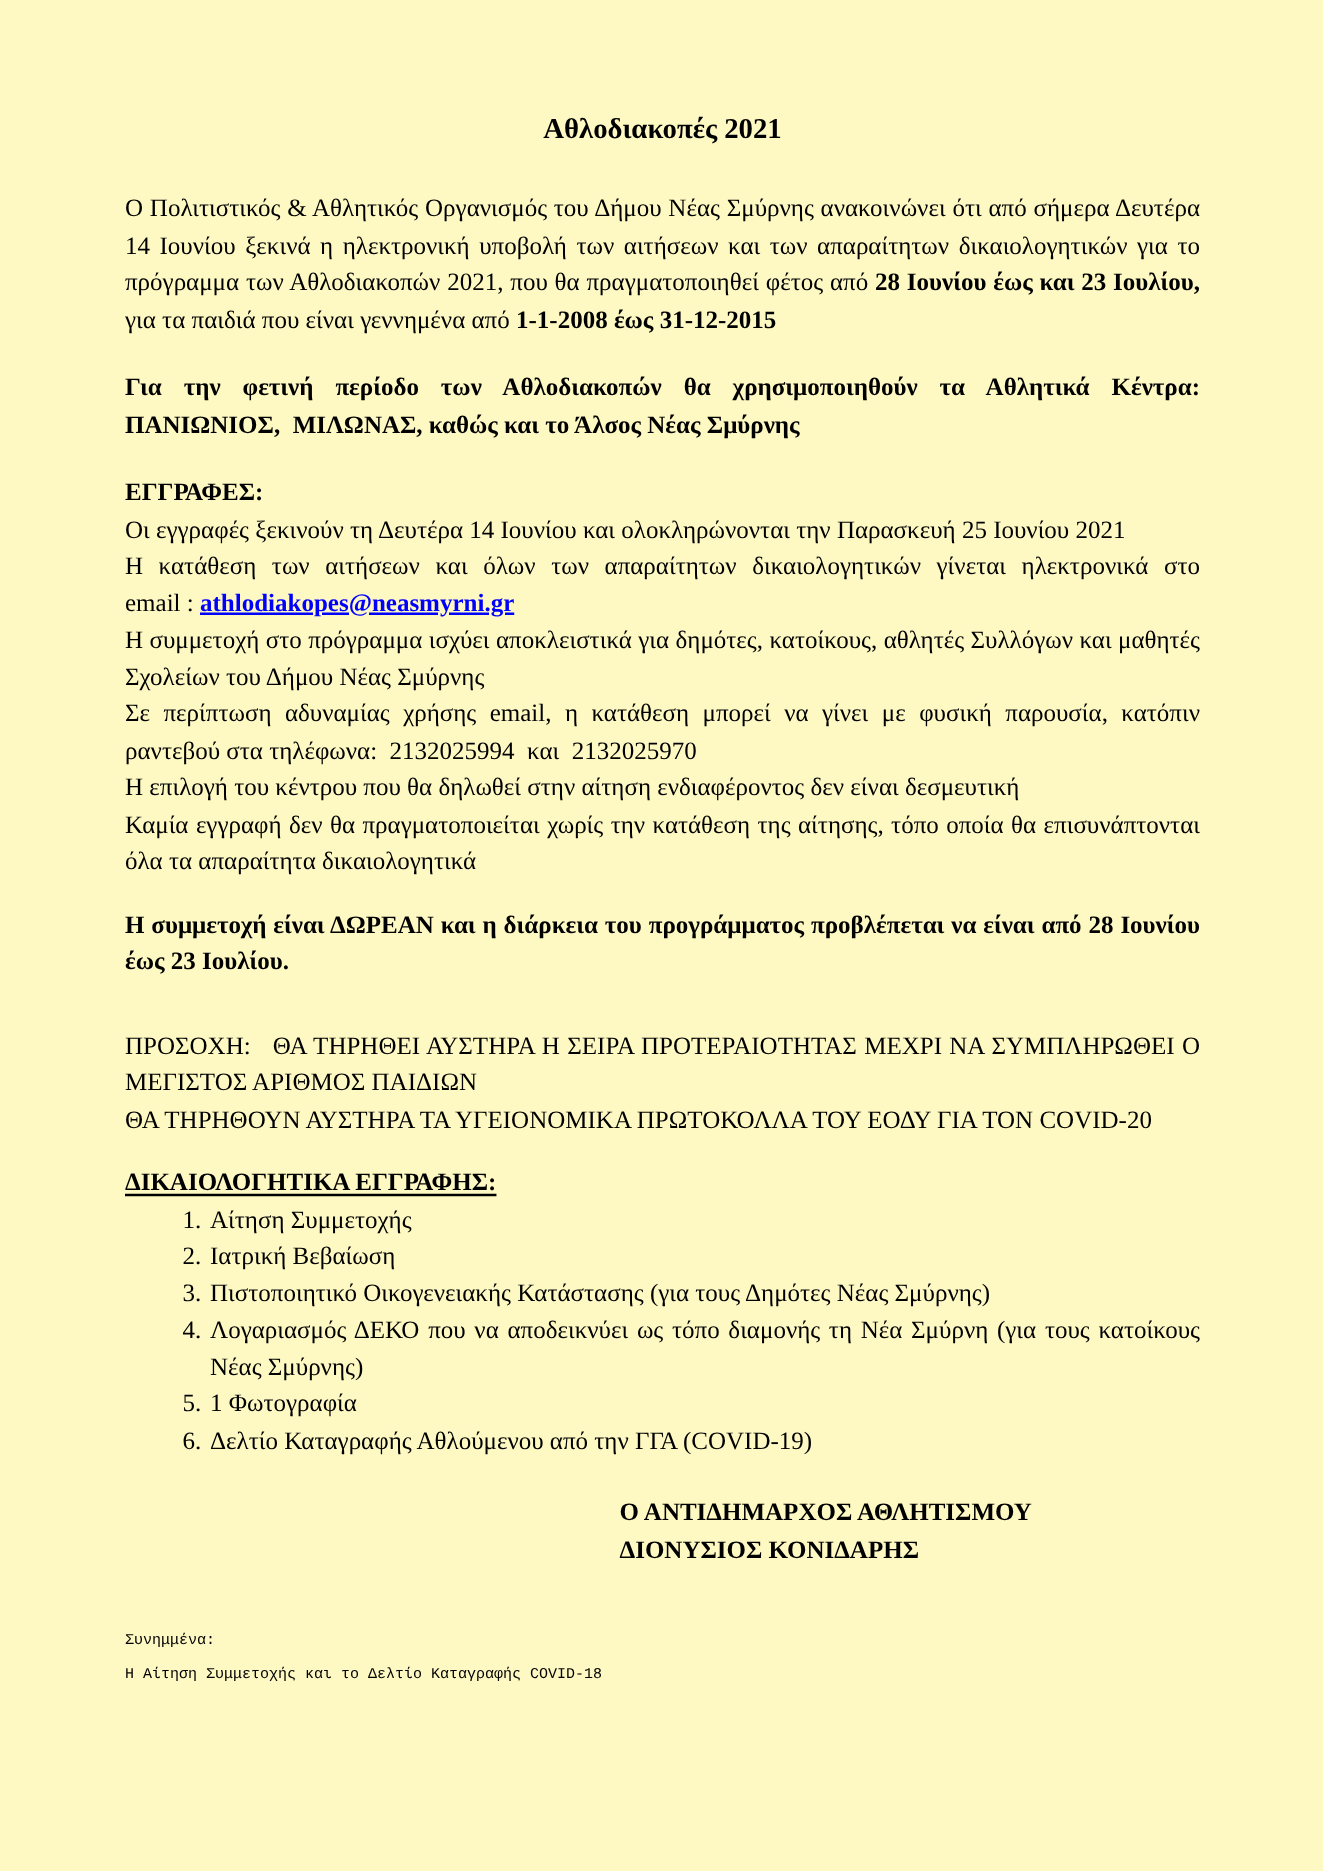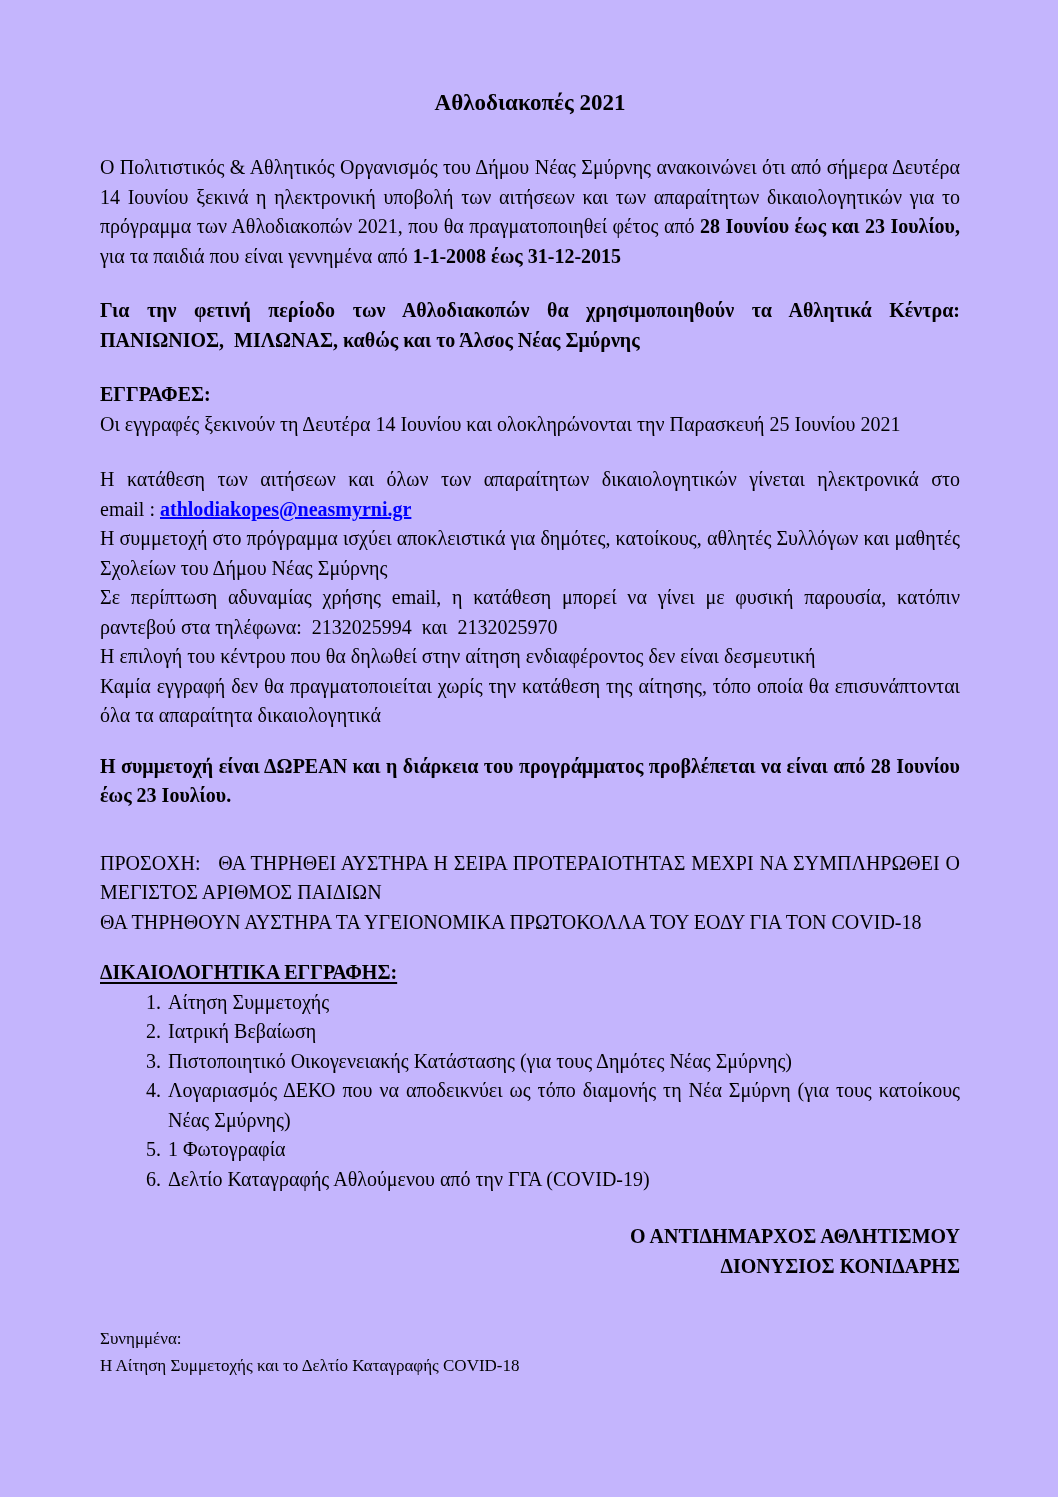--- a/index.html
+++ b/index.html
@@ -5,21 +5,21 @@
   html, body {
     margin: 0;
     padding: 0;
     background: #ffffff;
   }
   .page {
     position: relative;
     width: 1058px;
     height: 1497px;
     box-sizing: border-box;
-    background: #c4b5fd;
+    background: #fef9c3;
     color: #000000;
     padding: 88px 98px 40px 100px;
     font-family: "Liberation Serif", "DejaVu Serif", serif;
     font-size: 20px;
     line-height: 29.5px;
     overflow: hidden;
   }
   p { margin: 0; }
   .title {
     font-size: 23px;
@@ -28,21 +28,21 @@
     margin: 0 0 35px 0;
     line-height: 30px;
   }
   .just { text-align: justify; }
   .force-just { text-align: justify; text-align-last: justify; }
   .pre { white-space: pre-wrap; }
   .bold { font-weight: 700; }
   .mt21 { margin-top: 21px; }
   .mt23 { margin-top: 38px; }
   .mt25 { margin-top: 25px; }
-  .mt26 { margin-top: 26px; }
+  .mt26 { }
   .email-link {
     color: #0000FF;
     font-weight: 700;
     text-decoration: underline;
     cursor: pointer;
   }
   .docs-heading {
     font-size: 20px;
     font-weight: 700;
     text-decoration: underline;
@@ -53,27 +53,27 @@
     margin: 0;
     padding: 0 0 0 66px;
   }
   ol.docs li {
     text-align: justify;
     padding-left: 2px;
   }
   .sig-block {
     width: 54%;
     margin: 28px 0 0 auto;
-    text-align: right;
+    text-align: left;
     font-weight: 700;
   }
   .attachments {
     margin-top: 44px;
-    font-family: Liberation Serif, serif;
-    font-size: 17px;
+    font-family: Liberation Mono, monospace;
+    font-size: 12px;
     line-height: 27px;
   }
 </style>
 </head>
 <body>
 
 <div class="page">
 
   <p class="title">Αθλοδιακοπές 2021</p>
 
@@ -91,21 +91,21 @@
 
   <p class="just pre">Σε περίπτωση αδυναμίας χρήσης email, η κατάθεση μπορεί να γίνει με φυσική παρουσία, κατόπιν ραντεβού στα τηλέφωνα:  2132025994  και  2132025970</p>
 
   <p class="just">Η επιλογή του κέντρου που θα δηλωθεί στην αίτηση ενδιαφέροντος δεν είναι δεσμευτική</p>
 
   <p class="just">Καμία εγγραφή δεν θα πραγματοποιείται χωρίς την κατάθεση της αίτησης, τόπο οποία θα επισυνάπτονται όλα τα απαραίτητα δικαιολογητικά</p>
 
   <p class="just bold mt21">Η συμμετοχή είναι ΔΩΡΕΑΝ και η διάρκεια του προγράμματος προβλέπεται να είναι από 28 Ιουνίου έως 23 Ιουλίου.</p>
 
   <p class="just pre mt23">ΠΡΟΣΟΧΗ:   ΘΑ ΤΗΡΗΘΕΙ ΑΥΣΤΗΡΑ Η ΣΕΙΡΑ ΠΡΟΤΕΡΑΙΟΤΗΤΑΣ ΜΕΧΡΙ ΝΑ ΣΥΜΠΛΗΡΩΘΕΙ Ο ΜΕΓΙΣΤΟΣ ΑΡΙΘΜΟΣ ΠΑΙΔΙΩΝ</p>
-  <p class="just">ΘΑ ΤΗΡΗΘΟΥΝ ΑΥΣΤΗΡΑ ΤΑ ΥΓΕΙΟΝΟΜΙΚΑ ΠΡΩΤΟΚΟΛΛΑ ΤΟΥ ΕΟΔΥ ΓΙΑ ΤΟΝ COVID-18</p>
+  <p class="just">ΘΑ ΤΗΡΗΘΟΥΝ ΑΥΣΤΗΡΑ ΤΑ ΥΓΕΙΟΝΟΜΙΚΑ ΠΡΩΤΟΚΟΛΛΑ ΤΟΥ ΕΟΔΥ ΓΙΑ ΤΟΝ COVID-20</p>
 
   <p class="docs-heading">ΔΙΚΑΙΟΛΟΓΗΤΙΚΑ ΕΓΓΡΑΦΗΣ:</p>
 
   <ol class="docs">
     <li>Αίτηση Συμμετοχής</li>
     <li>Ιατρική Βεβαίωση</li>
     <li>Πιστοποιητικό Οικογενειακής Κατάστασης (για τους Δημότες Νέας Σμύρνης)</li>
     <li>Λογαριασμός ΔΕΚΟ που να αποδεικνύει ως τόπο διαμονής τη Νέα Σμύρνη (για τους κατοίκους Νέας Σμύρνης)</li>
     <li>1 Φωτογραφία</li>
     <li>Δελτίο Καταγραφής Αθλούμενου από την ΓΓΑ (COVID-19)</li>

